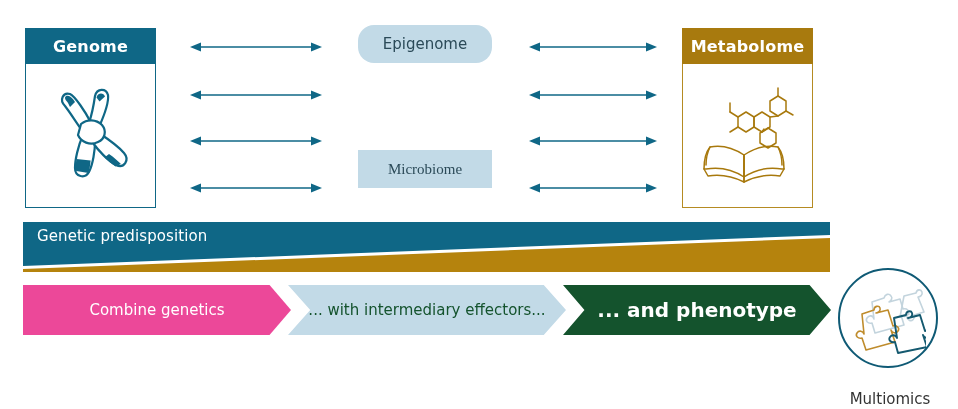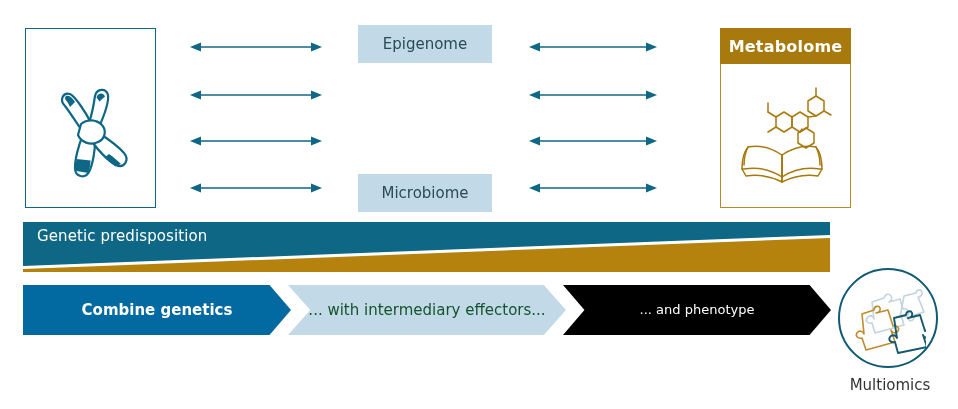--- a/index.html
+++ b/index.html
@@ -23,21 +23,21 @@
   .omics-card {
     position: absolute;
     box-sizing: border-box;
     background: #ffffff;
   }
   .omics-card.genome {
     left: 25px; top: 28px; width: 131px; height: 180px;
     border: 1px solid #0f6786;
   }
   .omics-card.metabolome {
-    left: 720px; top: 28px; width: 131px; height: 180px;
+    left: 682px; top: 28px; width: 131px; height: 180px;
     border: 1px solid #b58b22;
   }
   .omics-card-header {
     position: absolute;
     left: -1px; top: -1px; right: -1px;
     height: 36px;
     display: flex;
     align-items: center;
     justify-content: center;
     color: #ffffff;
@@ -61,24 +61,24 @@
     left: 358px;
     width: 134px;
     height: 38px;
     background: #c2dae7;
     display: flex;
     align-items: center;
     justify-content: center;
     color: #2b4a58;
     font-size: 15px;
   }
-  .omics-strip.s0 { top: 25px; }
+  .omics-strip.s0 { top: 25px; border-radius: 16px; }
   .omics-strip.s1 { top: 72px; }
   .omics-strip.s2 { top: 119px; }
-  .omics-strip.s3 { top: 174px; }
+  .omics-strip.s3 { top: 150px; font-family: Liberation Serif, serif; }
 
   
   .dbl-arrow { position: absolute; }
   .dbl-arrow.left  { left: 190px; width: 132px; height: 12px; }
   .dbl-arrow.right { left: 529px; width: 128px; height: 12px; }
   .dbl-arrow.r0 { top: 38px; }
   .dbl-arrow.r1 { top: 86px; }
   .dbl-arrow.r2 { top: 132px; }
   .dbl-arrow.r3 { top: 179px; }
 
@@ -107,64 +107,66 @@
     display: flex;
     align-items: center;
     justify-content: center;
     text-align: center;
     box-sizing: border-box;
     line-height: 1.25;
   }
   .chevron-text { display: block; padding: 0 14px; }
   .chev-0 {
     left: 23px; width: 268px;
-    background: #0369a1; color: #ffffff;
-    font-size: 15px; font-weight: bold;
+    background: #ec4899; color: #ffffff;
+    font-size: 15px; font-weight: normal;
     clip-path: polygon(0 0, 92% 0, 100% 50%, 92% 100%, 0 100%);
   }
   .chev-1 {
     left: 288px; width: 278px;
     background: #c2dae7; color: #14532d;
     font-size: 15px;
     clip-path: polygon(0 0, 92% 0, 100% 50%, 92% 100%, 0 100%, 8% 50%);
   }
   .chev-2 {
     left: 563px; width: 268px;
-    background: #000000; color: #ffffff;
-    font-size: 13px;
+    background: #14532d; color: #ffffff;
+    font-size: 20px;
     clip-path: polygon(0 0, 92% 0, 100% 50%, 92% 100%, 0 100%, 8% 50%);
+    font-weight: bold;
   }
 
   
   #multiomics {
     position: absolute;
     left: 838px; top: 268px;
     width: 104px;
   }
   #multiomics-circle {
     width: 100px; height: 100px;
     border: 2px solid #0f5a75;
     border-radius: 50%;
     background: #ffffff;
     display: flex; align-items: center; justify-content: center;
     box-sizing: border-box;
   }
   #multiomics-label {
-    margin-top: 8px;
+    margin-top: 22px;
     text-align: center;
     font-size: 15px;
     color: #333333;
   }
 </style>
 </head>
 <body>
 
 <div id="canvas">
 
   <div class="omics-card genome">
+    <div class="omics-card-header">Genome</div>
     <div class="omics-card-art">
       <svg width="92" height="112" viewBox="0 0 92 112" aria-hidden="true">
         <g fill="#ffffff" stroke="#0f6786" stroke-width="2.2" stroke-linejoin="round" stroke-linecap="round">
 
           <path d="M20 26 C14 20 18 12 25 14 C30 16 41 33 45 41 L36 49 C31 42 24 31 20 26 Z"></path>
 
           <path d="M50 16 C52 8 61 8 63 15 C64 22 58 38 54 47 L44 43 C47 34 49 23 50 16 Z"></path>
 
           <path d="M38 55 C33 66 30 80 30 88 C30 97 40 99 44 92 C48 84 50 70 50 62 Z"></path>
 

